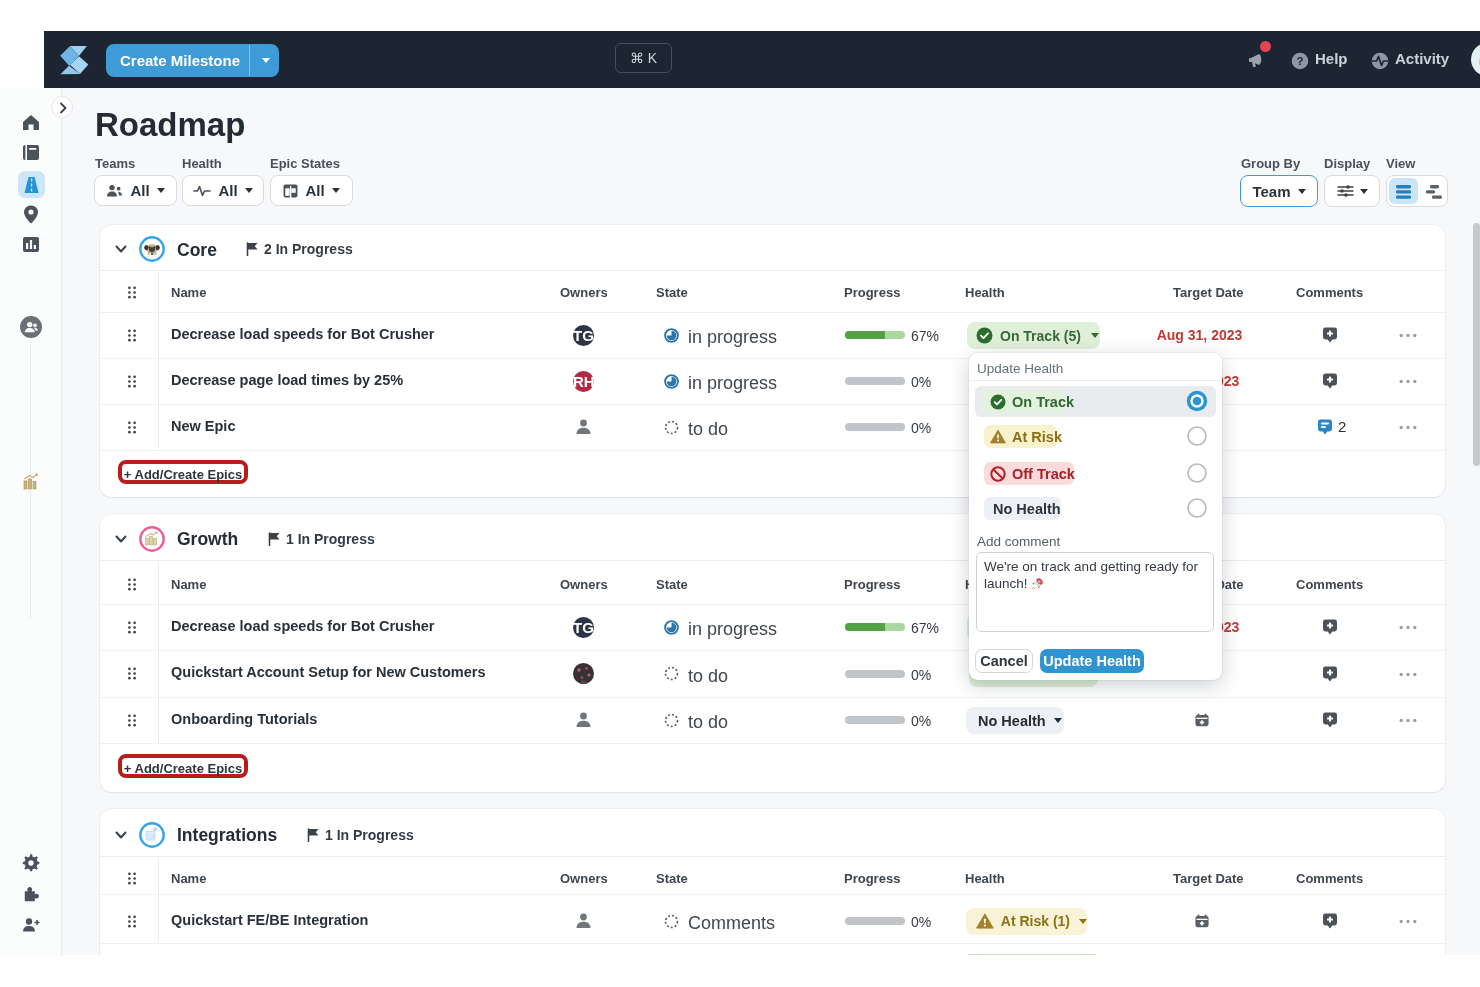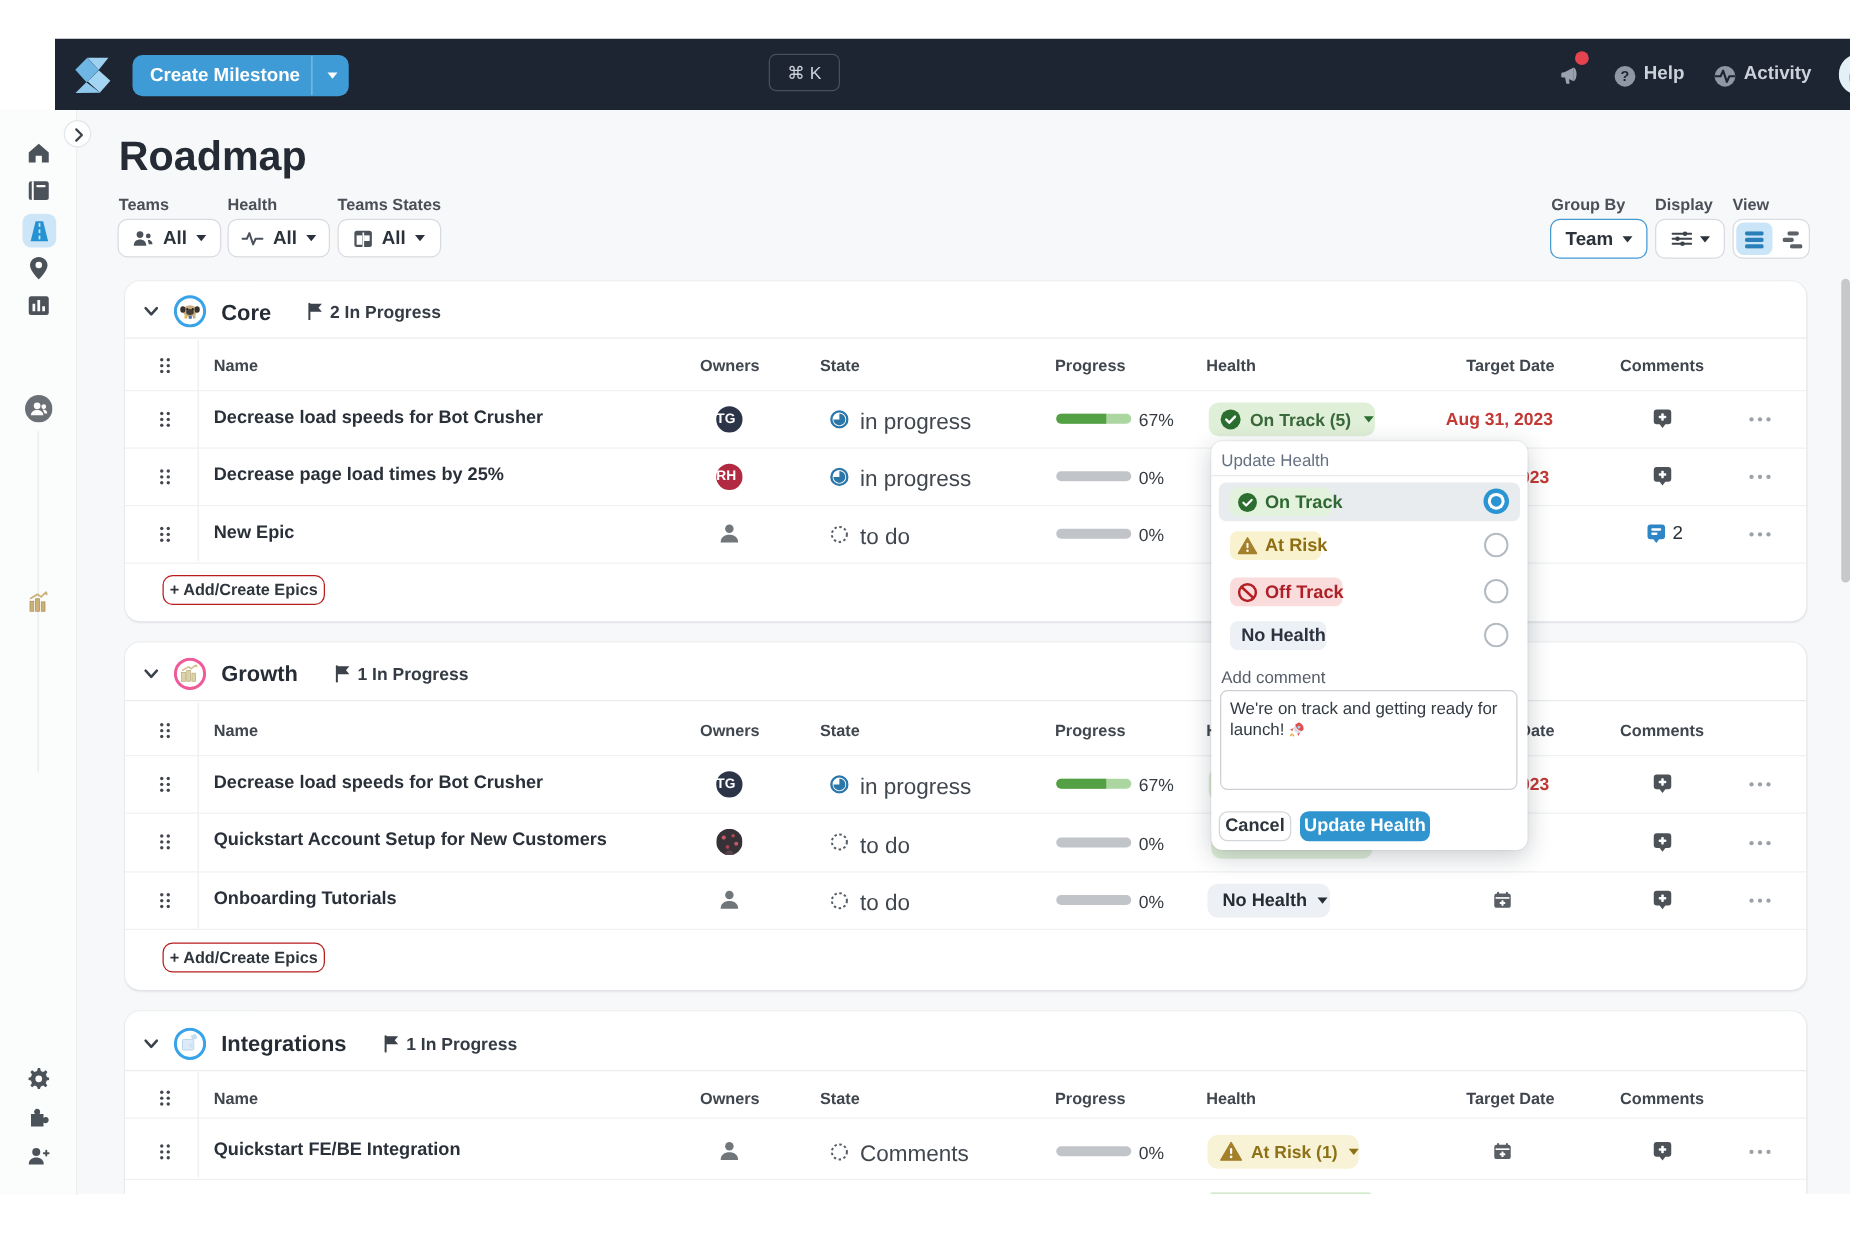--- a/index.html
+++ b/index.html
@@ -43,26 +43,26 @@
   .cflag { position:absolute; top:16px; font-size:14px; font-weight:700; color:#343b44; }
   .divh { position:absolute; left:0; width:100%; height:1px; background:#e9ebee; }
   .divr { position:absolute; left:0; width:100%; height:1px; background:#f0f1f3; }
   .vline { position:absolute; left:58px; width:1px; background:#ebedef; }
   .th { position:absolute; font-size:13px; font-weight:700; color:#40464e; }
   .name { position:absolute; left:71px; font-size:14.5px; font-weight:700; color:#2a3039; white-space:nowrap; }
   .sttxt { position:absolute; left:588px; font-size:18px; color:#41474f; }
   .pct { position:absolute; left:811px; font-size:14px; color:#363b42; }
   .bar { position:absolute; left:745px; width:60px; height:8px; border-radius:4px; }
   .avat { position:absolute; left:473px; width:21px; height:21px; border-radius:50%;
-    color:#fff; font-size:11px; font-weight:700; line-height:21px; }
+    color:#fff; font-size:15px; font-weight:700; text-align:center; line-height:21px; }
   .pill { position:absolute; display:flex; align-items:center; height:27px; border-radius:8px;
     font-size:14px; font-weight:700; white-space:nowrap; }
   .addbtn { position:absolute; left:18px; width:130px; height:24px; background:#fff;
-    border:1px solid #b91c1c; border-radius:8px; font-size:13px; font-weight:700; color:#2f353d;
-    line-height:22px; text-align:center; white-space:nowrap;margin-left:12px; }
+    border:4px solid #b91c1c; border-radius:8px; font-size:13px; font-weight:700; color:#2f353d;
+    line-height:22px; text-align:center; white-space:nowrap; }
   .dragh { position:absolute; left:27px; }
   .datered { position:absolute; font-size:14px; font-weight:700; color:#c23934; white-space:nowrap; }
   
   #pop { position:absolute; left:969px; top:353px; width:253px; height:327px; background:#fff;
     border-radius:9px; box-shadow:0 5px 20px rgba(20,30,45,.22), 0 0 0 1px rgba(20,30,45,.04); z-index:20;padding-left:48px; }
   .scrollbar { position:absolute; width:7px; height:243px; border-radius:3.5px; background:#c6c8ca; }
 </style>
 </head>
 <body>
 <div id="page">
@@ -177,21 +177,21 @@
   </div>
   <div id="sidechev">
     <svg width="20" height="20" viewBox="0 0 20 20" style="position:absolute;left:1px;top:1px">
       <path d="M8 5.5 L12.5 10 L8 14.5" fill="none" stroke="#3c424a" stroke-width="1.8" stroke-linecap="round" stroke-linejoin="round"></path>
     </svg>
   </div>
   <div id="content">
     <h1>Roadmap</h1>
     <div class="flabel" style="left:33px">Teams</div>
     <div class="flabel" style="left:120px">Health</div>
-    <div class="flabel" style="left:208px">Teams States</div>
+    <div class="flabel" style="left:208px">Epic States</div>
     <div class="fbtn" style="left:32px;width:83px">
       <svg width="17" height="14" viewBox="0 0 17 14">
           <circle cx="6" cy="3.6" r="2.7" fill="#4c525a"></circle>
           <path d="M1 12.5 C1 9.2 3.3 7.6 6 7.6 C8.7 7.6 11 9.2 11 12.5 Z" fill="#4c525a"></path>
           <circle cx="12.6" cy="4.7" r="1.9" fill="#4c525a"></circle>
           <path d="M12.2 7.8 C14.3 7.8 16 9 16 11.4 L13 11.4" fill="#4c525a"></path>
         </svg>
       <span>All</span>
         <span class="caret"></span>
       </div>

